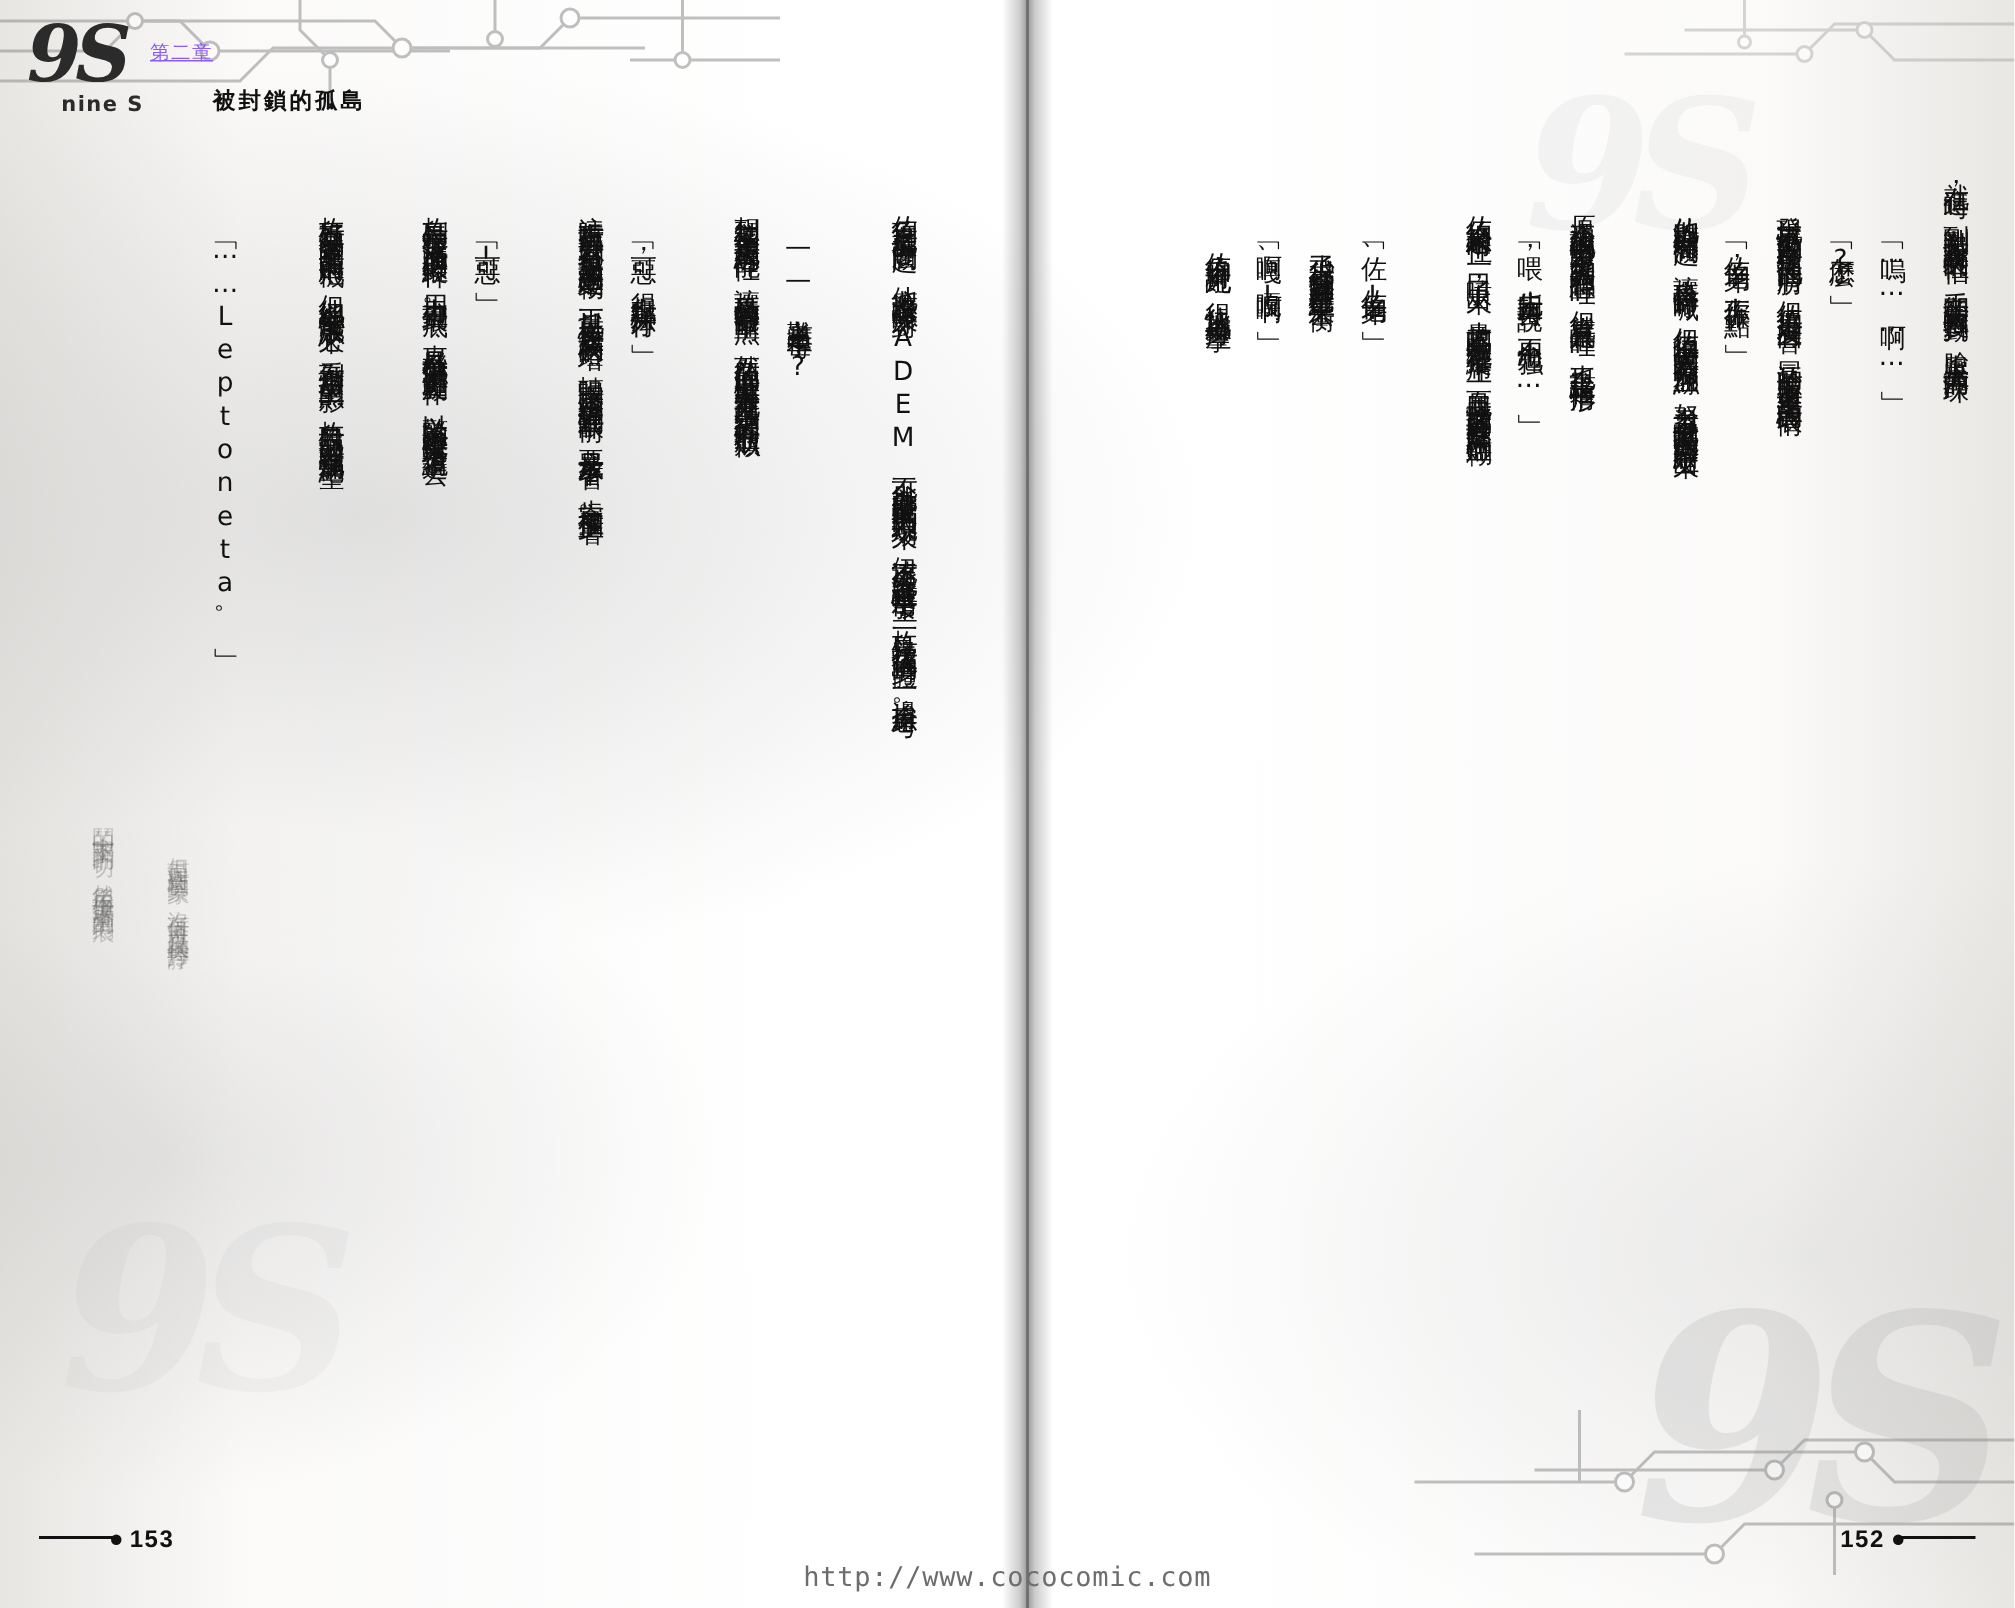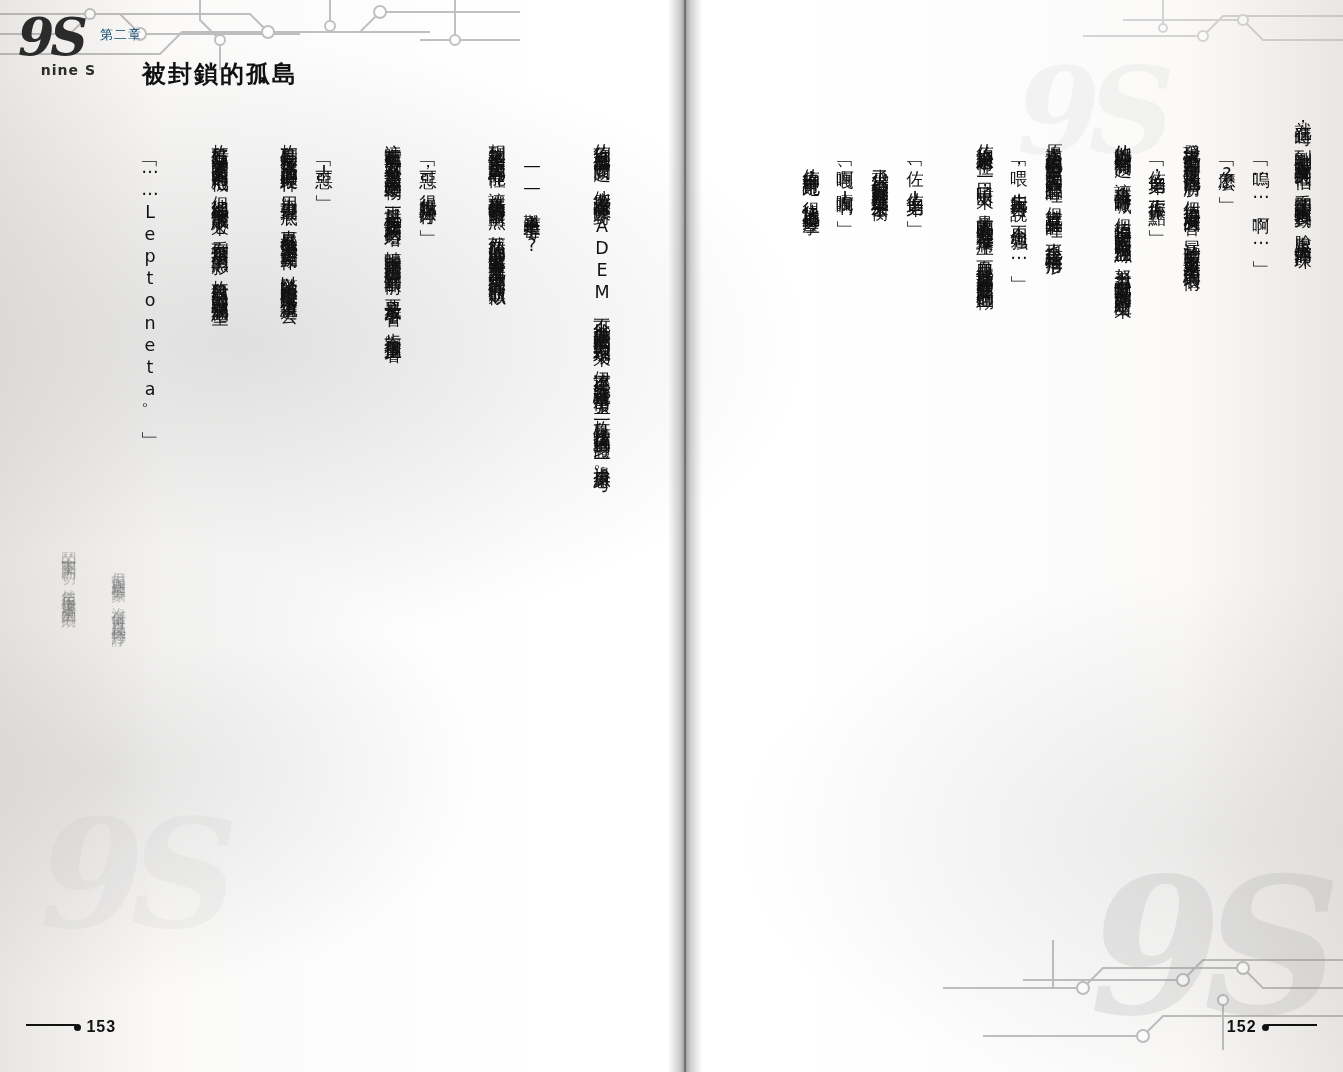--- a/index.html
+++ b/index.html
@@ -86,29 +86,30 @@
     margin-top: 2px;
     text-align: right;
   }
 
   .chap-no {
     position: absolute;
     left: 100px;
     top: 26px;
     font-family: "DejaVu Sans", sans-serif;
     font-size: 13px;
-    color: #0c4a6e;
+    color: #8b5cf6;
     letter-spacing: 1px;
+    text-decoration: underline;
   }
   .chap-title {
     position: absolute;
     left: 142px;
     top: 58px;
     font-family: "DejaVu Sans", sans-serif;
-    font-size: 24px;
+    font-size: 15px;
     font-weight: bold;
     color: #111;
     letter-spacing: 2px;
   }
 
   
   .vtext {
     position: absolute;
     writing-mode: vertical-rl;
     text-orientation: upright;
@@ -284,13 +285,14 @@
     <span class="dot"></span>
     <span>153</span>
   </div>
 
   <div class="rule rule-right"></div>
   <div class="folio folio-right">
     <span>152</span>
     <span class="dot"></span>
   </div>
 
+  <div class="watermark-url">http://www.cococomic.com</div>
 </div>
 
 </body></html>

